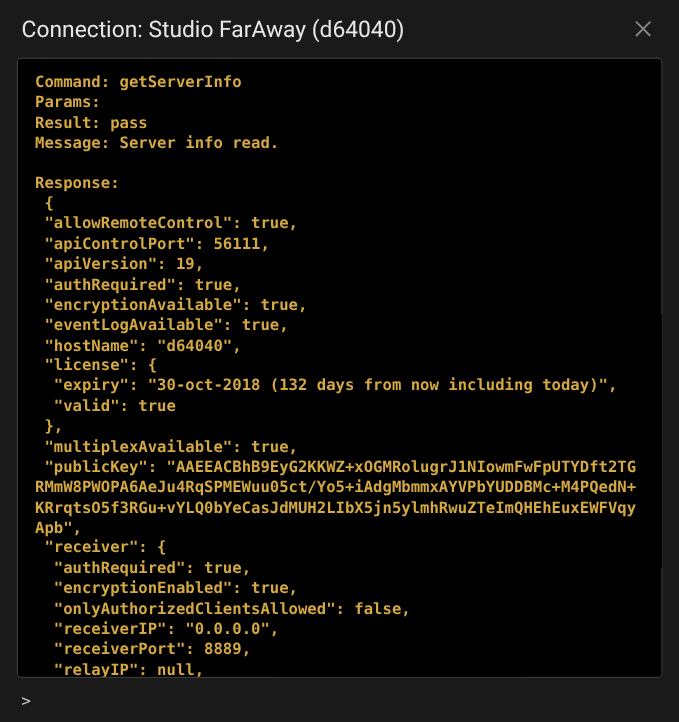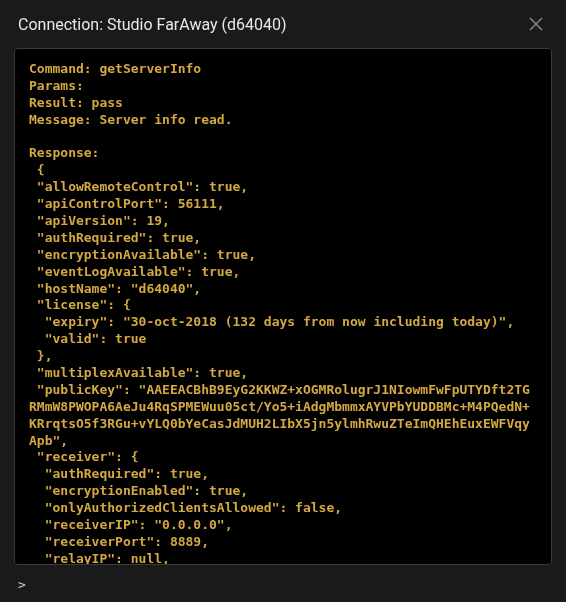--- a/index.html
+++ b/index.html
@@ -20,21 +20,21 @@
       flex-direction: column;
       height: 100%;
     }
     .titlebar {
       display: flex;
       justify-content: space-between;
       align-items: center;
       padding: 12px 18px 12px 18px;
     }
     .title {
-      font-size: 16px;
+      font-size: 19px;
       font-weight: 400;
       color: #e8e8e8;
     }
     .close-btn {
       width: 24px;
       height: 24px;
       display: flex;
       align-items: center;
       justify-content: center;
       cursor: pointer;

